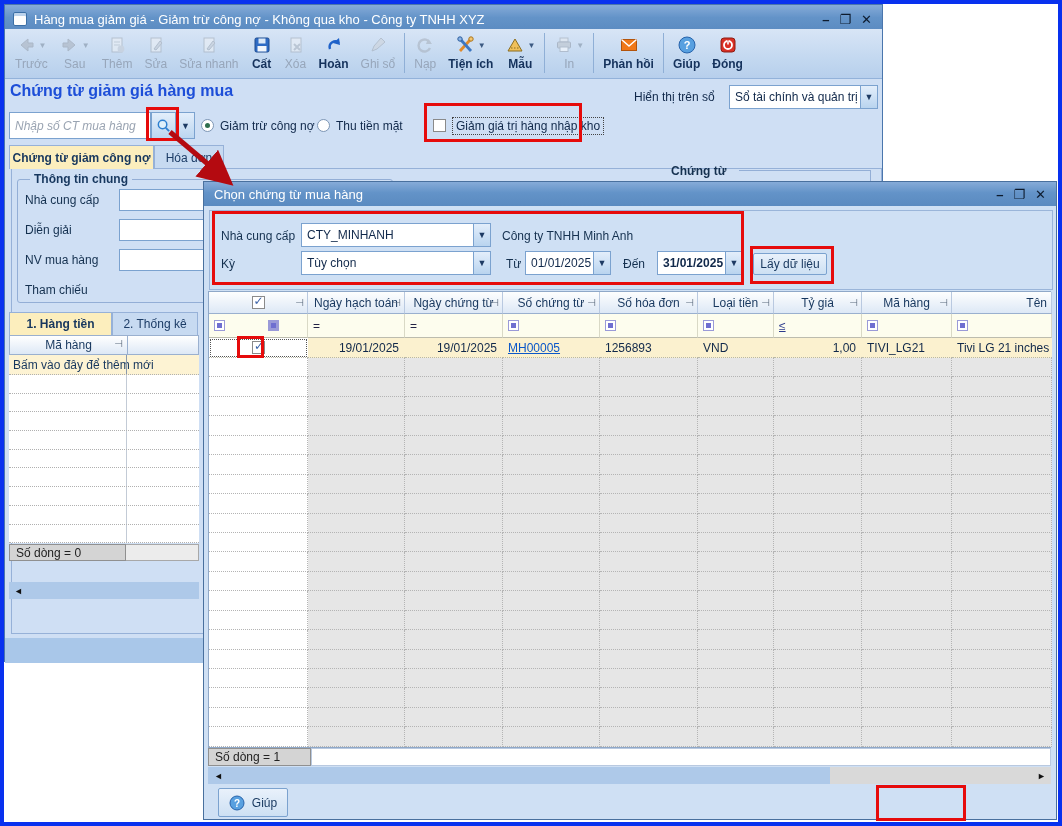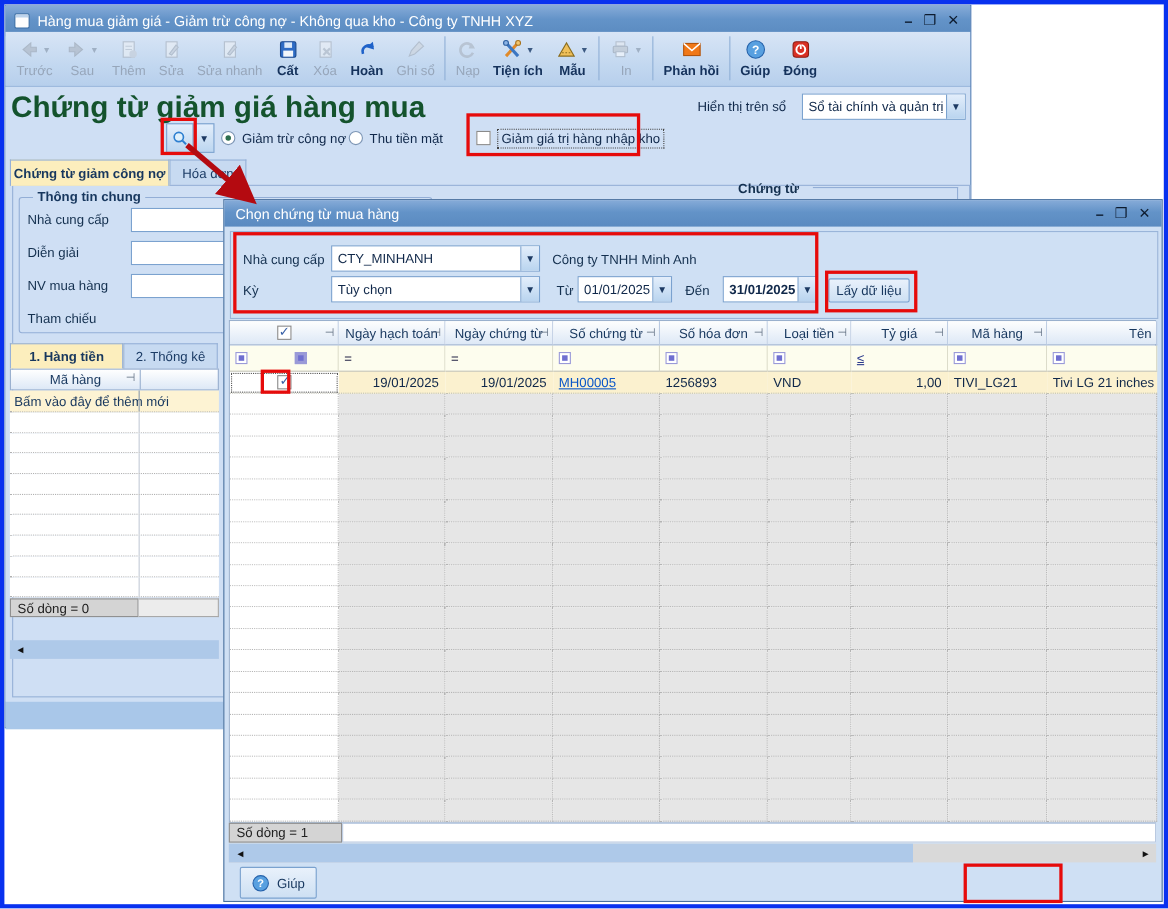--- a/index.html
+++ b/index.html
@@ -27,21 +27,21 @@
   .tb-item .lbl { font-size:12px; margin-top:1px; white-space:nowrap; }
   .tb-item.on  .lbl { color:#15325c; }
   .tb-item.off .lbl { color:#97a6ba; }
   .tb-dd { font-size:8px; color:#3c5a82; margin-left:2px; }
   .tb-item.off .tb-dd { color:#9fb0c4; }
   .tb-sep { width:1px; height:40px; background:#8fafd6; margin:0 3px; }
 
   .workarea { position:absolute; left:0; top:74px; right:0; height:559px; background:#cfdff4; }
   .band { position:absolute; left:0; top:633px; right:0; height:25px; background:#a9c7e9; }
 
-  .page-title { font-size:27px; font-weight:bold; color:#14532d; white-space:nowrap; }
+  .page-title { font-size:16px; font-weight:bold; color:#1d4ed8; white-space:nowrap; }
 
   .inputbox { background:#fff; border:1px solid #7ba2cf; }
   .ph { color:#9aa4b2; font-style:italic; }
   .sq-btn { background:linear-gradient(180deg,#e3eefb,#bcd6f0); border:1px solid #7ba2cf; display:flex; align-items:center; justify-content:center; }
   .dd-arrow { color:#1d3a63; font-size:9px; }
 
   .radio { width:13px; height:13px; border:1px solid #7d96b5; border-radius:50%; background:#fff; display:inline-block; position:relative; flex:none; }
   .radio.sel::after { content:""; position:absolute; left:3px; top:3px; width:5px; height:5px; border-radius:50%; background:#2f6f4f; }
   .ckbox { width:13px; height:13px; border:1px solid #8a8a8a; background:#fff; display:inline-block; position:relative; flex:none; }
   .ckbox.checked::after { content:"✓"; position:absolute; left:1px; top:-3px; font-size:12px; font-weight:bold; color:#3a62a8; }
@@ -270,20 +270,23 @@
               <line x1="10" y1="6" x2="10" y2="9.5" stroke="#fff" stroke-width="1.6"></line>
             </svg>
           </div>
           <div class="lbl" style="font-weight: 600;">Đóng</div>
         </div>
       </div>
 
     <div class="workarea">
       <div class="abs page-title" style="left:5px; top:3px;">Chứng từ giảm giá hàng mua</div>
 
+      <div class="abs inputbox" style="left:4px; top:33px; width:142px; height:27px; display:flex; align-items:center; padding-left:5px;">
+        <span class="ph">Nhập số CT mua hàng</span>
+      </div>
       <div class="abs sq-btn" style="left:146px; top:33px; width:25px; height:27px;">
         <svg width="15" height="15" viewBox="0 0 16 16">
           <circle cx="7" cy="7" r="4.5" fill="#dff0fb" stroke="#2d7fd0" stroke-width="1.6"></circle>
           <line x1="10.5" y1="10.5" x2="14" y2="14" stroke="#2d7fd0" stroke-width="2"></line>
         </svg>
       </div>
       <div class="abs sq-btn" style="left:171px; top:33px; width:19px; height:27px;">
         <span class="dd-arrow">▼</span>
       </div>
 

